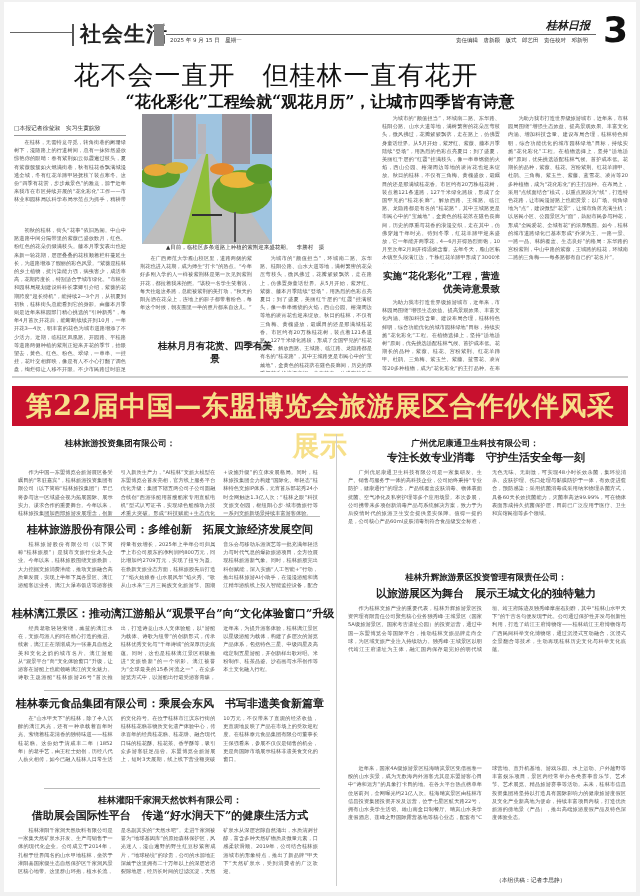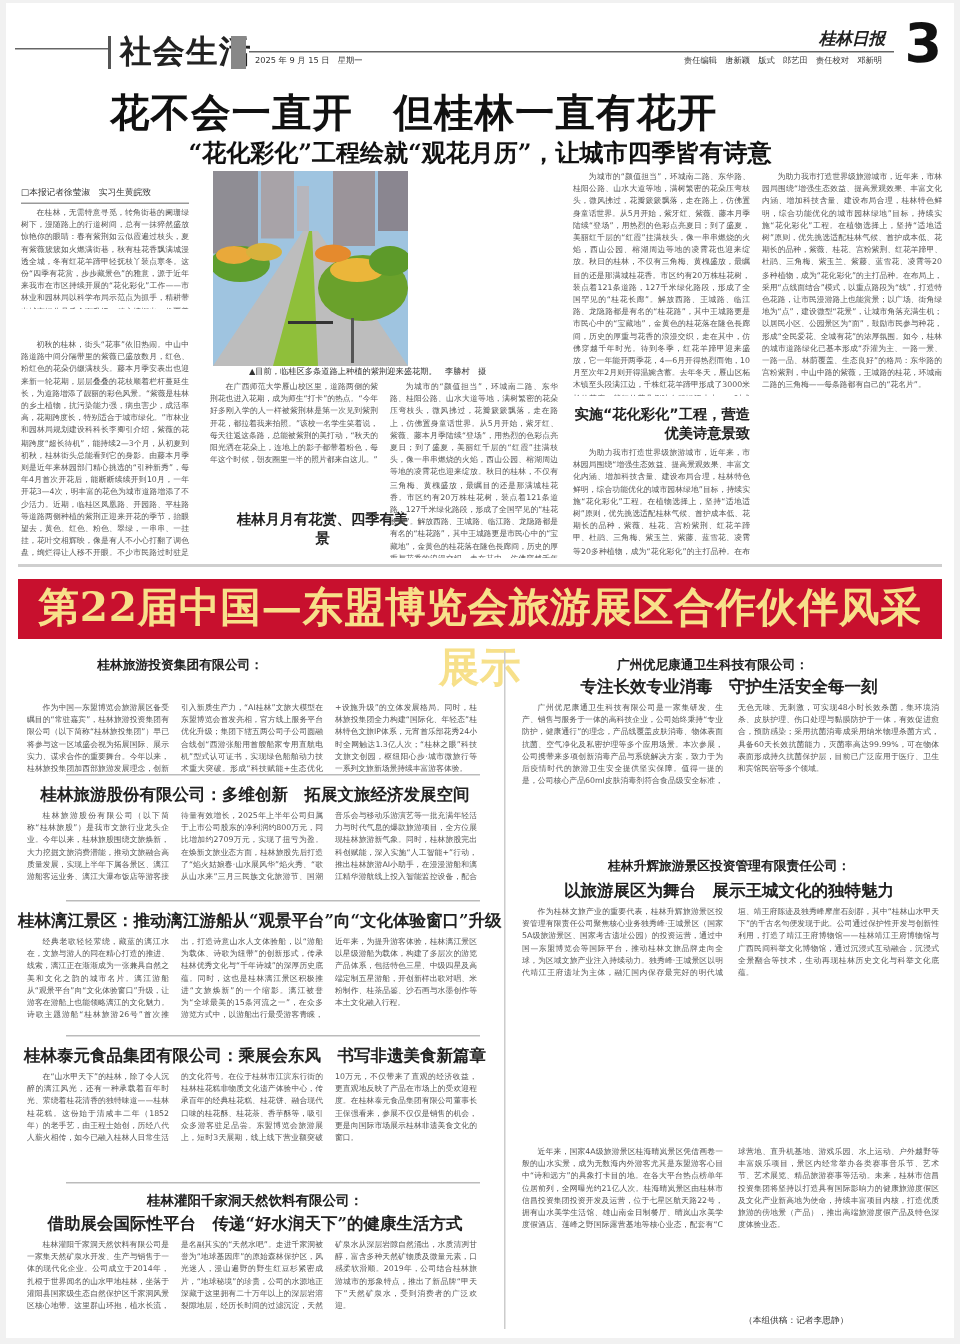--- a/index.html
+++ b/index.html
@@ -13,21 +13,21 @@
   .mast-bar { position: absolute; left: 68px; top: 22px; width: 2px; height: 22px; background: #555; }
   .section-title { position: absolute; left: 76px; top: 18px; font-family: "DejaVu Serif", serif; font-weight: bold; font-size: 21px; color: #222; letter-spacing: 1px; }
   .section-block { position: absolute; left: 150px; top: 22px; width: 10px; height: 22px; background: #888; }
   .rule-long { position: absolute; left: 162px; top: 32px; width: 430px; height: 1px; background: #666; }
   .date { position: absolute; left: 166px; top: 35px; font-size: 5.5px; font-family: "DejaVu Sans", sans-serif; color: #333; }
   .editors { position: absolute; right: 48px; top: 35px; font-size: 5.5px; font-family: "DejaVu Sans", sans-serif; color: #333; }
   .logo { position: absolute; right: 46px; top: 16px; font-size: 11px; font-weight: bold; font-style: italic; color: #222; font-family: "DejaVu Serif", serif; margin-left: 48px; }
   .page-num { position: absolute; right: 8px; top: 10px; font-size: 36px; font-weight: bold; font-family: "DejaVu Sans", sans-serif; color: #111; line-height: 36px; }
 
   
-  .headline { position: absolute; left: 0; top: 56px; width: 544px; text-align: center; font-family: "DejaVu Sans", sans-serif; font-weight: bold; font-size: 26px; color: #111; letter-spacing: 1px; }
+  .headline { position: absolute; left: 0; top: 56px; width: 544px; text-align: center; font-family: "DejaVu Sans", sans-serif; font-weight: normal; font-size: 26px; color: #111; letter-spacing: 1px; }
   .subheadline { position: absolute; left: 0; top: 90px; width: 632px; text-align: center; font-family: "DejaVu Serif", serif; font-weight: bold; font-size: 16px; color: #111; }
 
   .col { position: absolute; font-size: 5.2px; line-height: 8.2px; color: #555; text-align: justify; overflow: hidden; font-family: "DejaVu Sans", sans-serif; }
   .col p { text-indent: 2em; }
   .byline { position: absolute; left: 10px; top: 122px; width: 112px; font-size: 5.8px; font-family: "DejaVu Sans", sans-serif; color: #333; border-bottom: 1px solid #999; padding-bottom: 2px; }
   .sub-h { position: absolute; font-family: "DejaVu Sans", sans-serif; font-weight: bold; font-size: 9.5px; color: #222; text-align: center; }
 
   .photo { position: absolute; left: 138px; top: 112px; width: 130px; height: 130px; overflow: hidden; }
   .photo svg { width: 100%; height: 100%; display: block; }
   .caption { position: absolute; left: 162px; top: 242px; width: 220px; font-size: 5.5px; font-family: "DejaVu Sans", sans-serif; color: #333; }

